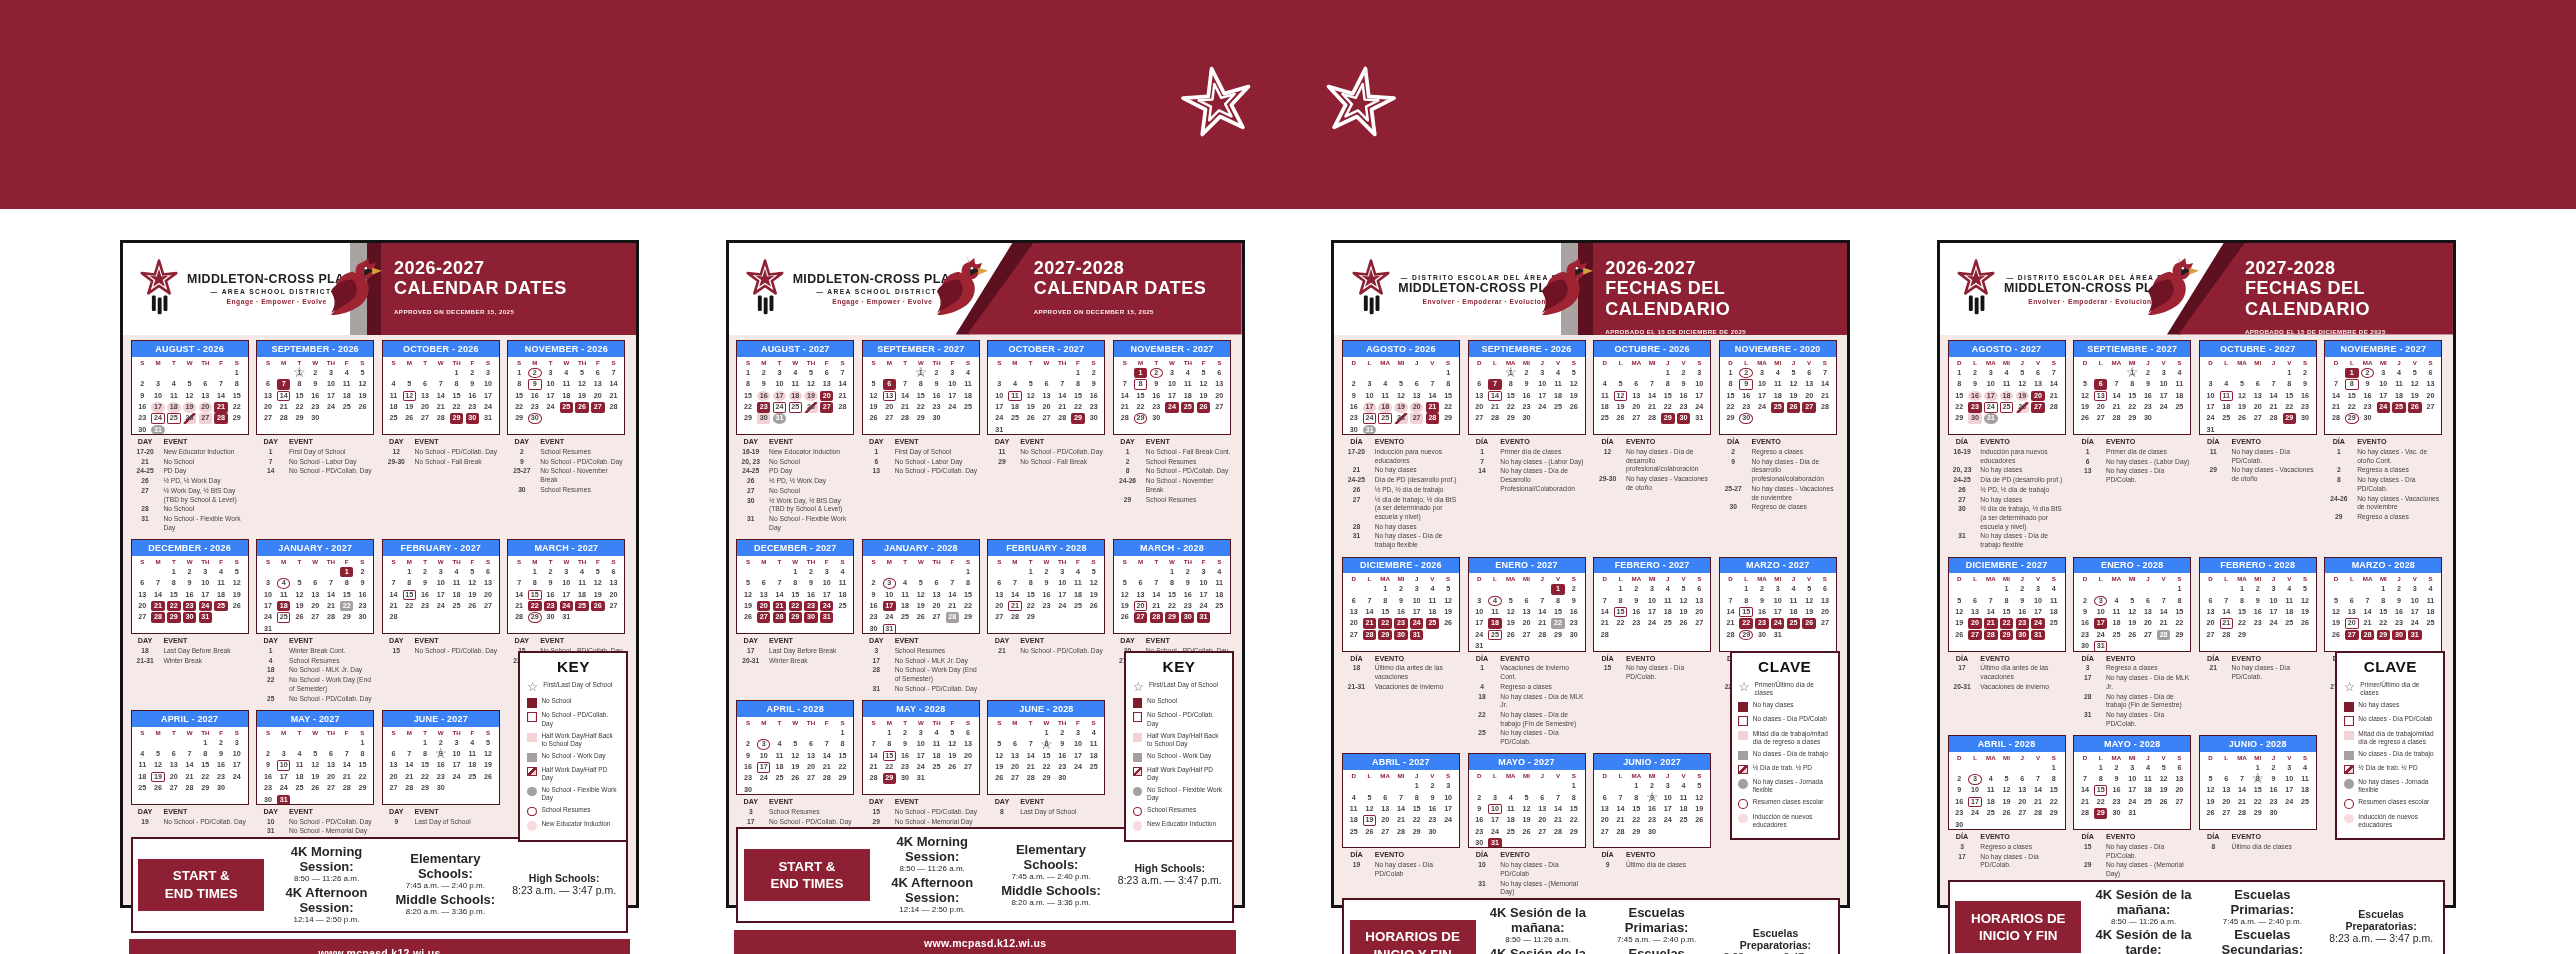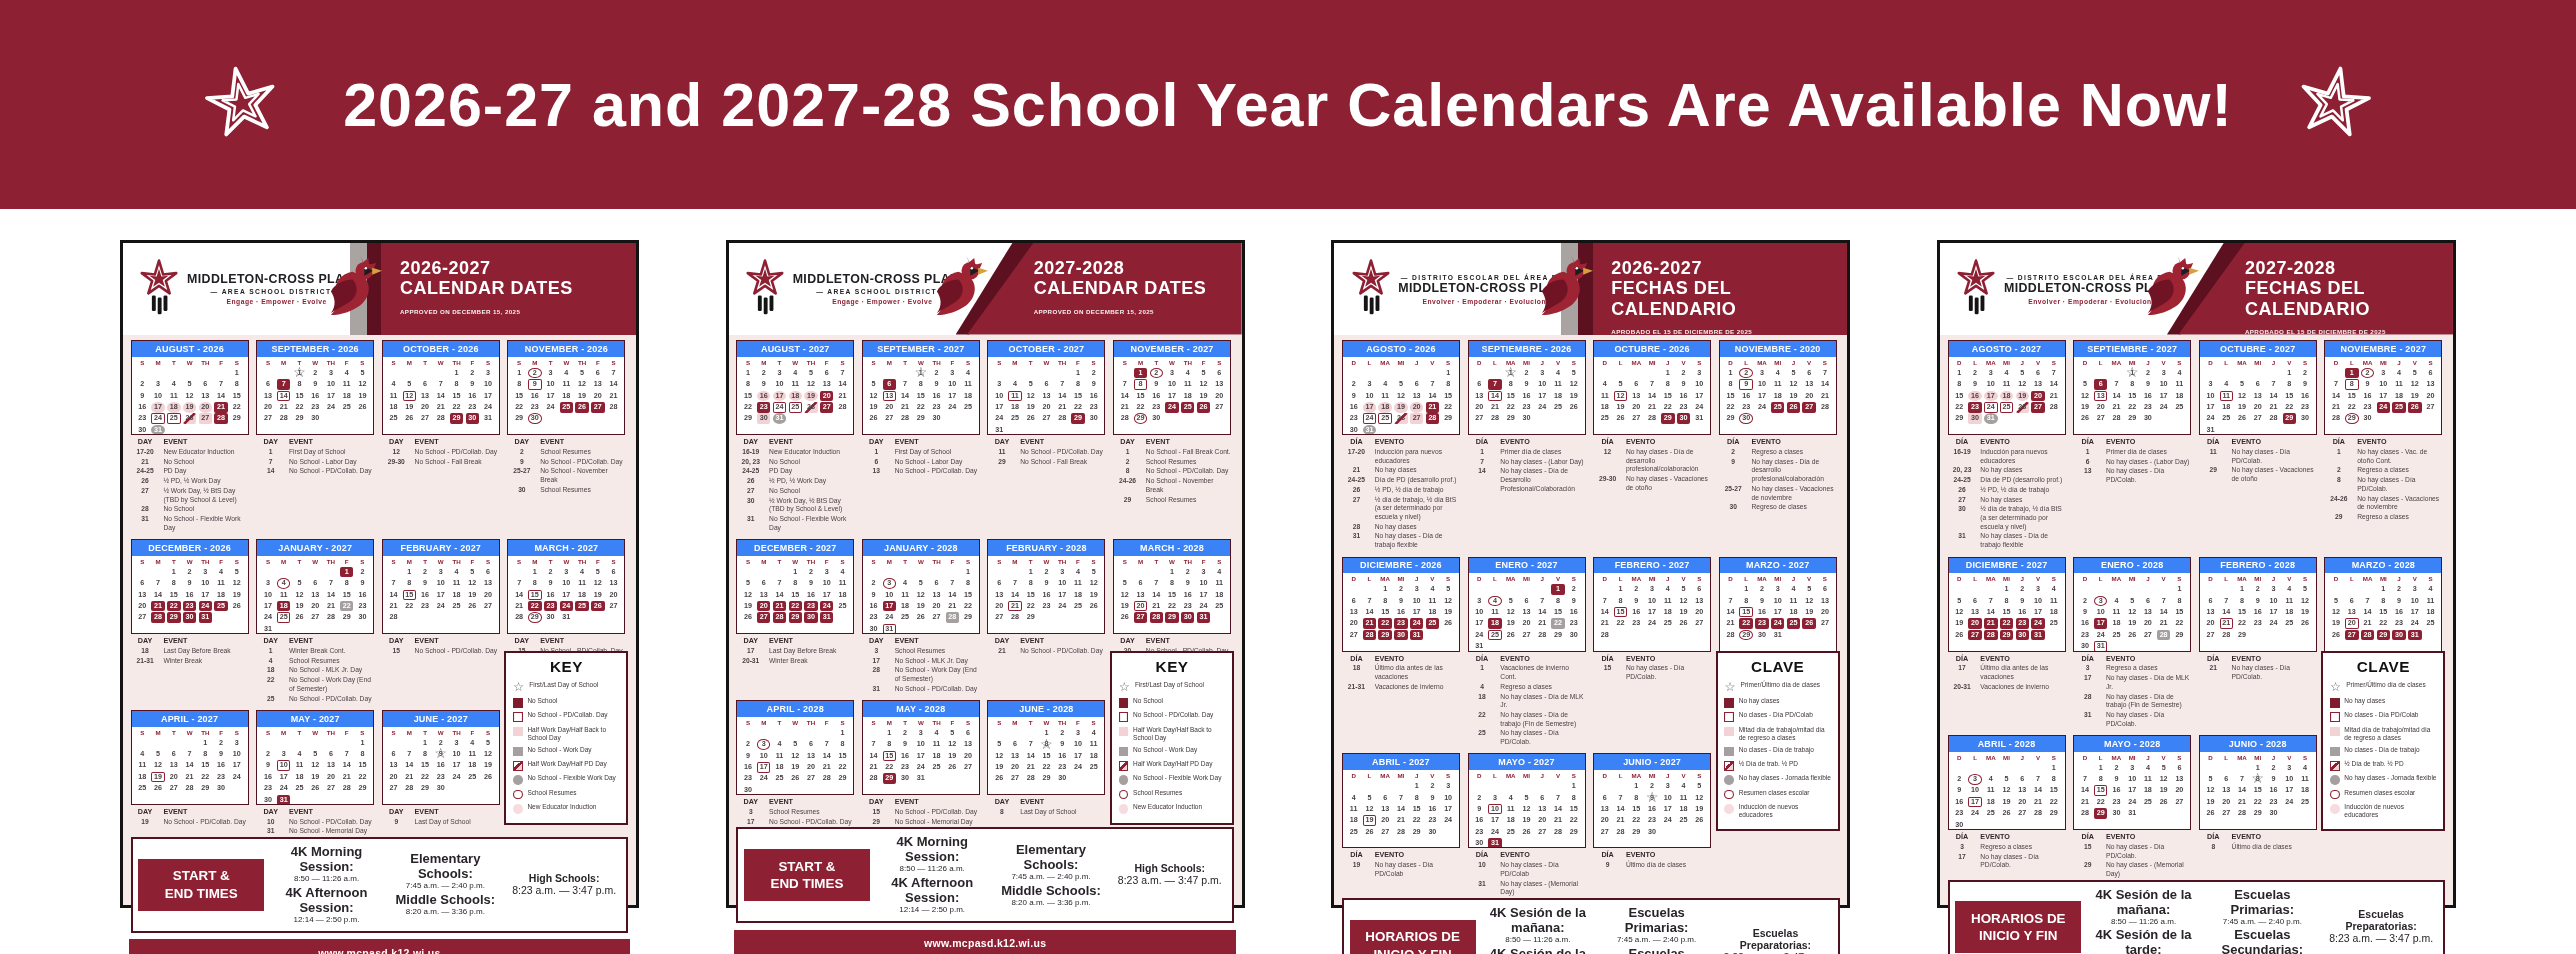--- a/index.html
+++ b/index.html
@@ -23,21 +23,21 @@
   .lsmall{font-size:6.7px;font-weight:600;letter-spacing:1.4px;color:#202024;margin-top:1.9px;white-space:nowrap;text-align:center}
   .motto{font-size:6.7px;font-weight:700;color:#8e2033;letter-spacing:0.5px;margin-top:2.9px;text-align:center}
   .bar-gray{width:17px;background:#a9a4a2}
   .bar-dark{width:14.3px;background:#5c1020}
   .mblock{flex:1;background:#8e2033}
   .diag-dark,.diag-main{position:absolute;top:0;bottom:0;left:227px;right:0}
   .diag-dark{background:#5c1020;clip-path:polygon(57px 0,80px 0,13.4px 100%,0 100%)}
   .diag-main{background:#8e2033;clip-path:polygon(78px 0,100% 0,100% 100%,11.4px 100%)}
   .bird{position:absolute;left:202px;top:11.4px;z-index:3}
   .tblock{position:absolute;top:15.3px;color:#fff;z-index:3}
-  .straight .tblock{left:277px}
+  .straight .tblock{left:271px}
   .diag .tblock{left:305px}
   .tyear,.tlab{font-size:18px;font-weight:800;letter-spacing:0.5px;line-height:1.15}
   .tappr{font-size:6.2px;letter-spacing:0.4px;margin-top:8.6px;font-weight:600;opacity:.92}
 
   
   .sec{display:flex;gap:7.6px;padding:0 7.6px;margin-top:5.7px}
   .mcol{width:118px;flex:none}
   .month{border:1.4px solid #4e1220;background:#fff;height:95px;box-sizing:border-box;overflow:hidden}
   .mh{background:#3b82f6;color:#fff;font-size:9px;font-weight:700;text-align:center;padding:2.9px 0;letter-spacing:0.2px;white-space:nowrap}
   .wk{display:grid;grid-template-columns:repeat(7,1fr);padding:1.9px 2.9px 0}
@@ -60,21 +60,21 @@
   .sec-0 .evs{min-height:80px}
   .sec-1 .evs{min-height:53px}
   .sec-2 .evs{min-height:15.3px}
   .ev-h{display:grid;grid-template-columns:29px 1fr;column-gap:3.8px;font-size:7.2px;font-weight:800;color:#33272c;margin-bottom:1.9px}
   .ev-h span:first-child{text-align:center}
   .er{display:grid;grid-template-columns:29px 1fr;column-gap:3.8px;font-size:6.7px;color:#4a4145;line-height:1.3;margin-bottom:1px}
   .ed{text-align:center;font-weight:600}
   .et{text-align:left}
 
   
-  .keybox{position:absolute;right:7.6px;top:408px;width:124px;box-sizing:border-box;border:2.4px solid #4e1220;background:#fff;padding:5.7px 6.7px;z-index:4}
+  .keybox{position:absolute;right:7.6px;top:408px;width:110px;box-sizing:border-box;border:2.4px solid #4e1220;background:#fff;padding:5.7px 6.7px;z-index:4}
   .ktitle{font-size:15.3px;font-weight:800;color:#111;text-align:center;margin-bottom:4.8px;letter-spacing:0.5px}
   .krow{display:flex;align-items:flex-start;gap:4.8px;margin-bottom:3.8px}
   .ksym{flex:none;width:9.5px;height:9.5px;display:block;position:relative;margin-top:1px}
   .ksym.star{width:11.4px;height:11.4px;font-size:12.4px;line-height:10.5px;color:#6e6a6b;background:none}
   .ksym.ns{background:#7e1b2d}
   .ksym.pd{box-shadow:inset 0 0 0 1.1px #8e2033;background:#fff}
   .ksym.halfbts{background:#f3d2d6}
   .ksym.work{background:#a5a09f}
   .ksym.halfpd{background:linear-gradient(135deg,#fff 40%,#8e2033 40%,#8e2033 58%,#f3d2d6 58%);box-shadow:inset 0 0 0 1px #8e2033}
   .ksym.flex{background:#a5a09f;border-radius:50%}
@@ -96,21 +96,20 @@
 </head>
 <body>
 
 <div class="banner">
   <span class="bstar left">
     <svg width="80" height="80" viewBox="0 0 64 64">
         <path d="M32 4 L38.5 25.5 L58.6 23.3 L42.5 35.4 L48.5 54.6 L32 43 L15.5 54.6 L21.5 35.4 L5.4 23.3 L25.5 25.5 Z" fill="none" stroke="#fff" stroke-width="3" stroke-linejoin="round"></path>
         <path d="M32 4 L38.5 25.5 L58.6 23.3 L42.5 35.4 L48.5 54.6 L32 43 L15.5 54.6 L21.5 35.4 L5.4 23.3 L25.5 25.5 Z" transform="translate(14.4,14.4) scale(0.55)" fill="none" stroke="#fff" stroke-width="3.6" stroke-linejoin="round"></path>
       </svg>
   </span>
-  <h1>2026-27 and 2027-28 School Year Calendars Are Available Now!</h1>
   <span class="bstar right">
     <svg width="80" height="80" viewBox="0 0 64 64">
         <path d="M32 4 L38.5 25.5 L58.6 23.3 L42.5 35.4 L48.5 54.6 L32 43 L15.5 54.6 L21.5 35.4 L5.4 23.3 L25.5 25.5 Z" fill="none" stroke="#fff" stroke-width="3" stroke-linejoin="round"></path>
         <path d="M32 4 L38.5 25.5 L58.6 23.3 L42.5 35.4 L48.5 54.6 L32 43 L15.5 54.6 L21.5 35.4 L5.4 23.3 L25.5 25.5 Z" transform="translate(14.4,14.4) scale(0.55)" fill="none" stroke="#fff" stroke-width="3.6" stroke-linejoin="round"></path>
       </svg>
   </span>
 </div>
 
 <div class="row">
     <div class="card">

